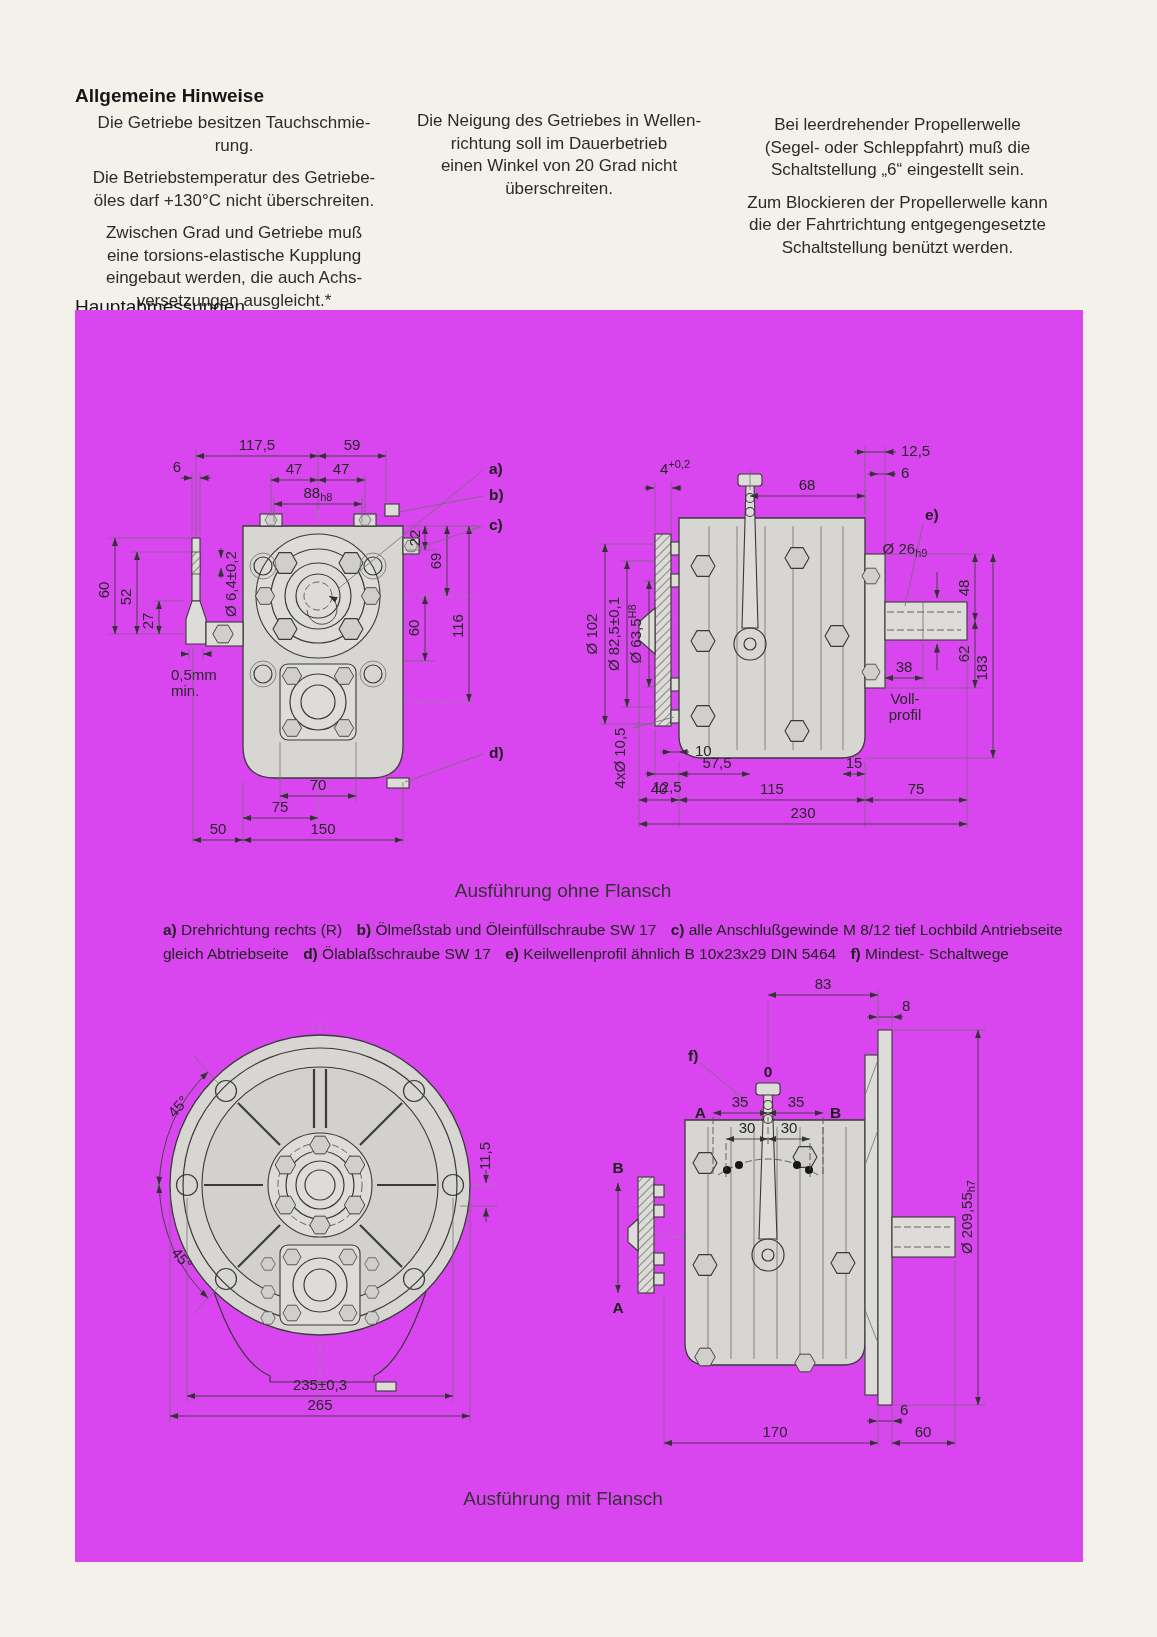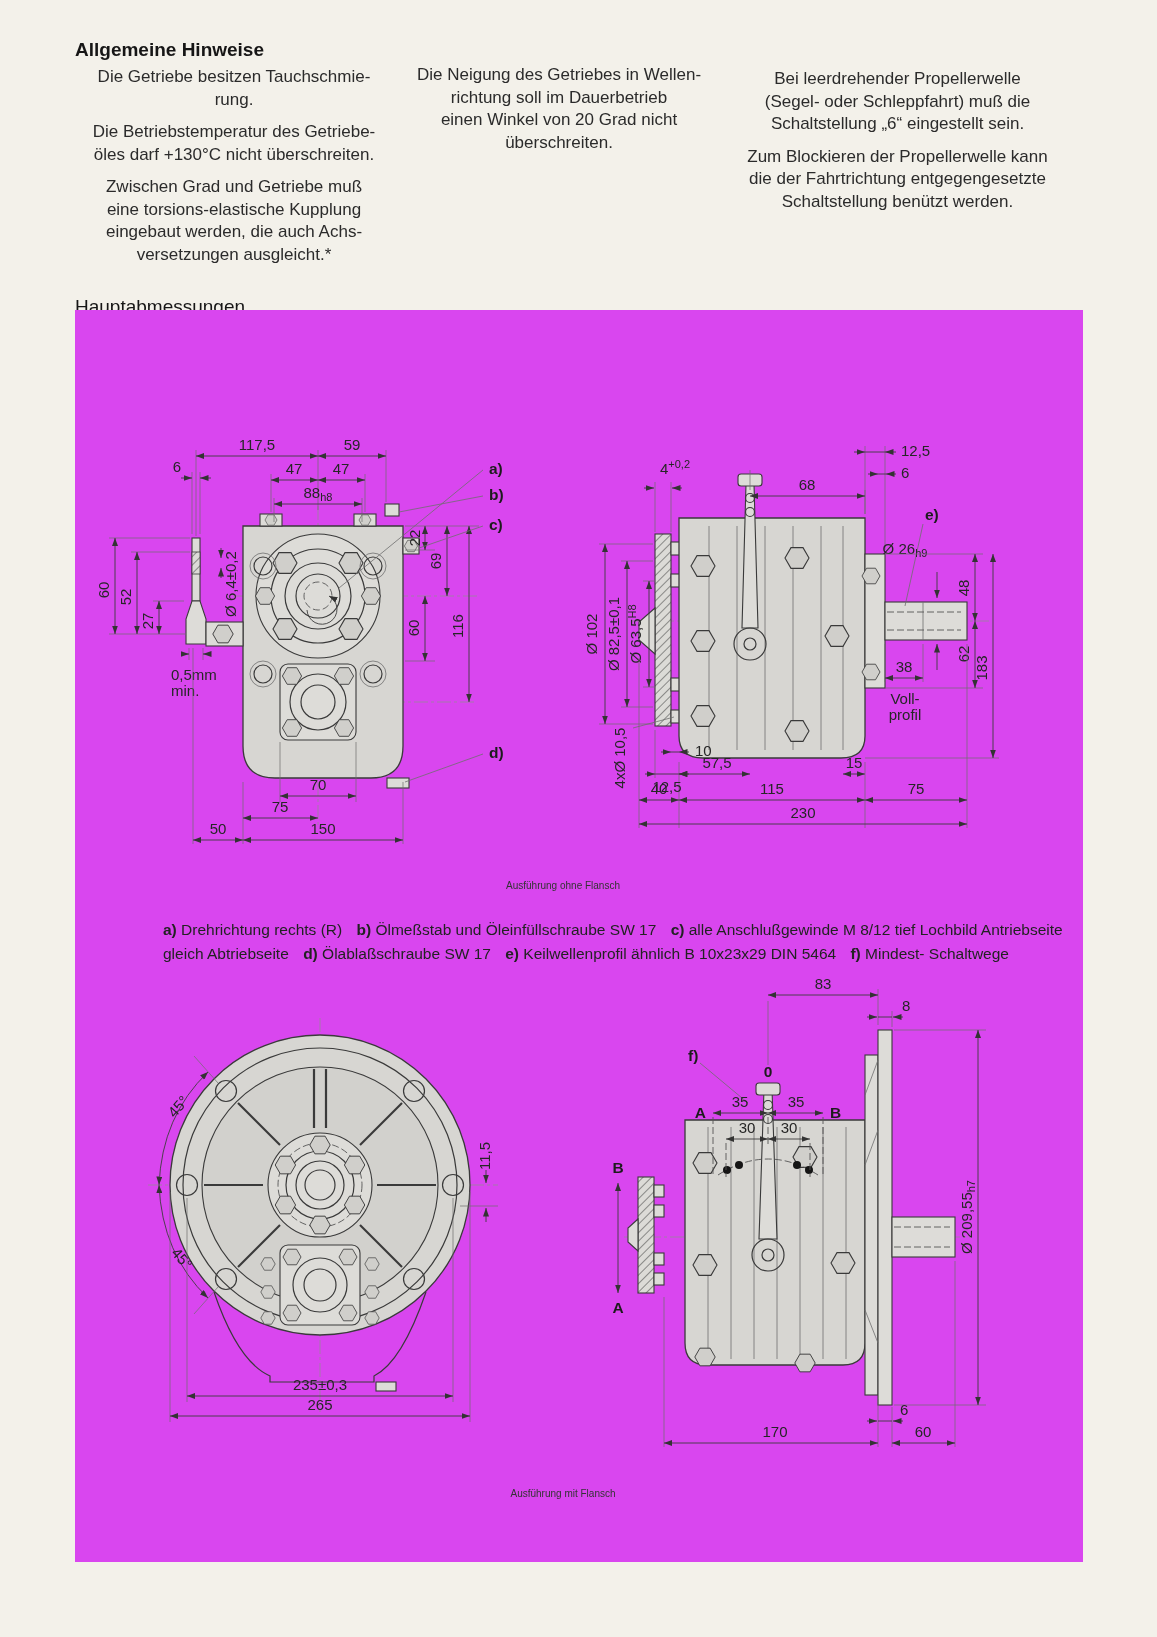--- a/index.html
+++ b/index.html
@@ -1,30 +1,30 @@
 <!DOCTYPE html>
 <html><head>
 <meta charset="utf-8">
 <style>
   html,body{margin:0;padding:0;}
   body{
     width:1157px;height:1637px;position:relative;overflow:hidden;
     background:#f3f1ea;
     font-family:"Liberation Sans",sans-serif;color:#2b2b2b;
   }
-  .col{position:absolute;width:318px;font-size:17px;line-height:22.5px;}
+  .col{position:absolute;width:318px;font-size:17px;line-height:22.5px;margin-top:46px;}
   .col h3{margin:0 0 4px 0;font-size:19px;line-height:24px;color:#161616;}
   .col p{margin:0 0 10px 0;white-space:pre-line;text-align:center;}
   .c1{left:75px;top:38px;}
   .c2{left:400px;top:40px;padding-top:24px;}
   .c3{left:725px;top:40px;width:345px;padding-top:28px;}
   .c3 .note{margin-top:26px;}
   .section-heading{position:absolute;left:75px;top:272px;font-size:19px;font-weight:normal;color:#161616;margin-top:24px;}
   .panel{position:absolute;left:75px;top:310px;width:1008px;height:1252px;background:#d946ef;}
-  .caption{position:absolute;font-size:10px;color:#333;transform:translateX(-50%);white-space:nowrap;}
+  .caption{position:absolute;font-size:19px;color:#333;transform:translateX(-50%);white-space:nowrap;}
   .cap-top{left:488px;top:570px;}
   .cap-bottom{left:488px;top:1178px;}
   .legend{position:absolute;left:56px;top:608px;width:912px;font-size:15.5px;line-height:24px;color:#222;margin-left:32px;}
   .legend .lg{margin-right:10px;}
   .legend b{font-weight:bold;}
   .dwg{position:absolute;}
   
   .oL{fill:none;stroke:#3a3a3a;stroke-width:1.2;}
   .oF{fill:#d7d6d2;stroke:#3a3a3a;stroke-width:1.3;}
   .oF2{fill:#dddcd8;stroke:#3a3a3a;stroke-width:1.1;}

